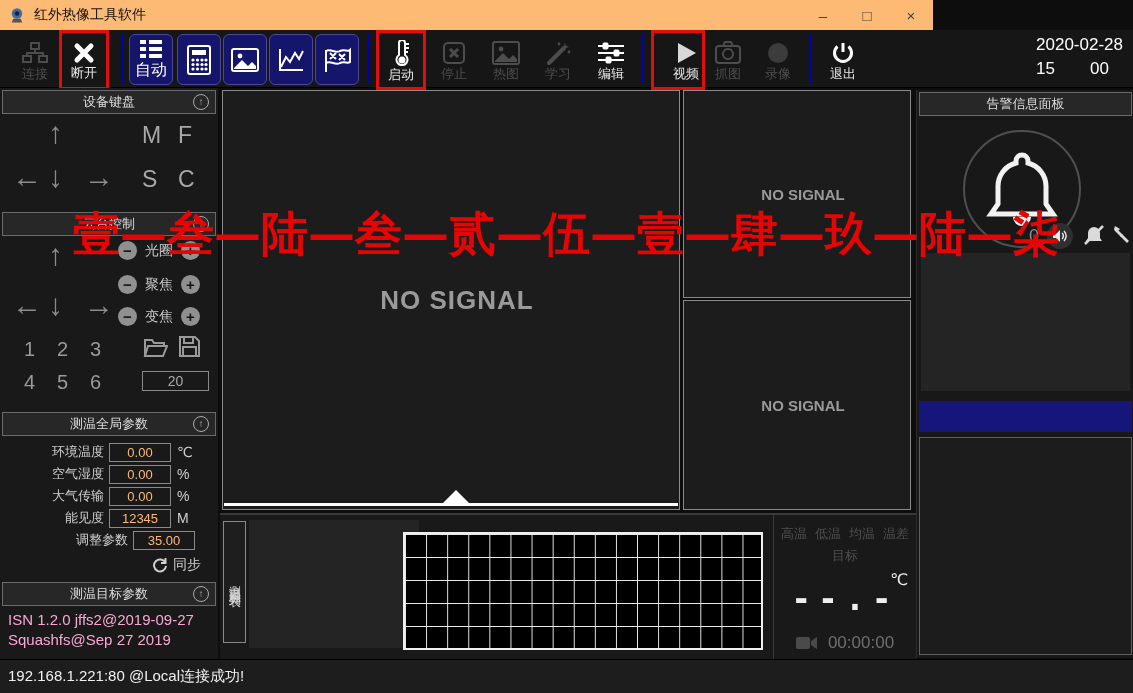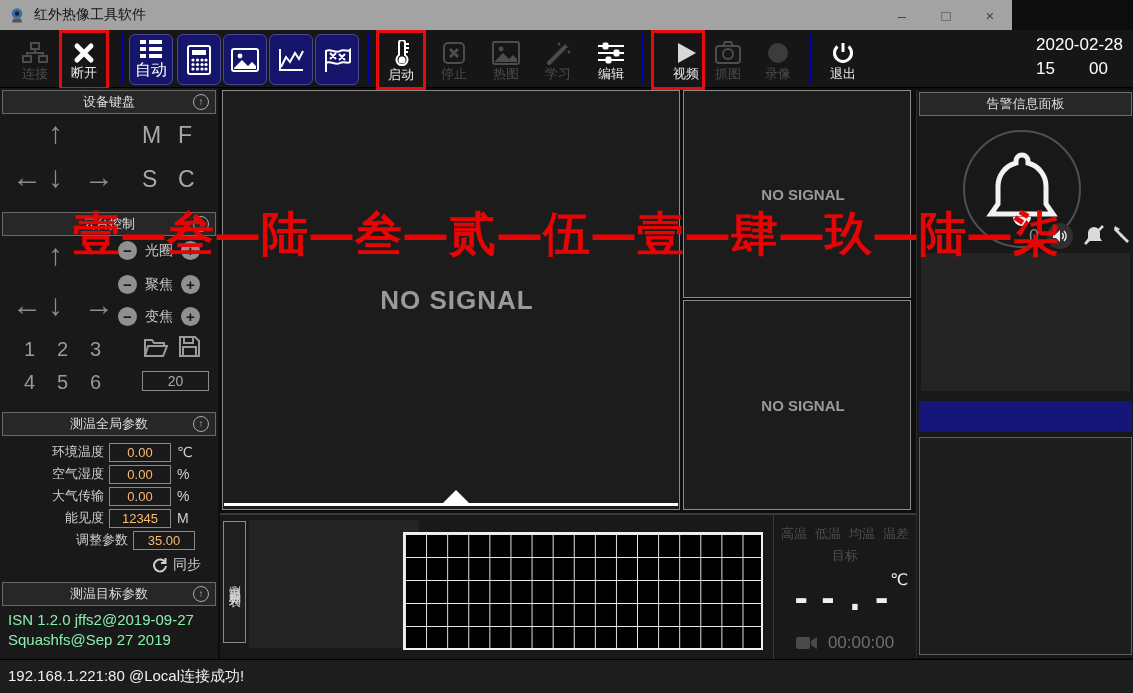--- a/index.html
+++ b/index.html
@@ -2,49 +2,49 @@
 <html><head>
 <meta charset="utf-8">
 <style>
   html,body{margin:0;padding:0;background:#000;}
   *{box-sizing:border-box;}
   body{font-family:"Liberation Sans","DejaVu Sans",sans-serif;}
   #app{position:relative;width:1133px;height:693px;background:#0d0d0d;overflow:hidden;}
   .abs{position:absolute;}
 
   
-  #titlebar{left:0;top:0;width:1012px;height:30px;background:#a3a3a3;color:#111;display:flex;align-items:center;}
+  #titlebar{left:0;top:0;width:933px;height:30px;background:#fdba74;color:#111;display:flex;align-items:center;}
   #titlebar .t{font-size:14px;margin-left:8px;}
   .winbtn{width:44px;height:30px;display:flex;align-items:center;justify-content:center;color:#444;font-size:15px;}
 
   
   #toolbar{left:0;top:30px;width:1133px;height:58px;background:#161616;border-bottom:1px solid #000;}
   .tbtn{position:absolute;top:3px;height:54px;display:flex;flex-direction:column;align-items:center;justify-content:center;gap:2px;color:#e8e8e8;}
   .tbtn .lbl{font-size:13px;line-height:13px;}
   .tbtn.dis{color:#4d4d4d;}
   .redbox{outline:3px solid #e40c0c;outline-offset:0px;}
   .bluebtn{position:absolute;top:4px;width:44px;height:51px;background:#15156b;border:1px solid #4a4a99;border-radius:6px;display:flex;flex-direction:column;align-items:center;justify-content:center;color:#fff;gap:1px;}
   .vsep{position:absolute;top:4px;width:2px;height:50px;background:#0000b4;}
   #clock{position:absolute;right:10px;top:3px;text-align:right;color:#fff;}
   #clock .d{font-size:17px;line-height:24px;}
-  #clock .hm{font-size:17px;line-height:24px;display:flex;gap:34px;justify-content:flex-start;padding-right:14px;}
+  #clock .hm{font-size:17px;line-height:24px;display:flex;gap:22px;justify-content:space-between;padding-right:14px;}
 
   
   .panel-h{position:absolute;left:2px;width:214px;height:24px;background:#272727;border:1px solid #6a6a6a;display:flex;align-items:center;justify-content:center;color:#ddd;font-size:13px;}
   .collapse{position:absolute;right:6px;top:3px;width:16px;height:16px;border:1px solid #aaa;border-radius:50%;color:#bbb;font-size:10px;line-height:14px;text-align:center;}
   .arrow{color:#8c8c8c;font-weight:bold;font-size:30px;line-height:30px;}
   .key{color:#a8a8a8;font-size:23px;}
   .num{color:#9a9a9a;font-size:20px;}
   .pm{width:19px;height:19px;border-radius:50%;background:#909090;color:#141414;font-size:15px;font-weight:bold;display:inline-flex;align-items:center;justify-content:center;line-height:1;}
   .ptzlbl{color:#c9c9c9;font-size:14px;}
   .fieldrow{position:absolute;left:0;width:218px;height:22px;display:flex;align-items:center;}
   .flabel{width:104px;text-align:right;color:#cfcfcf;font-size:13px;}
   .finput{width:62px;height:19px;margin-left:5px;border:1px solid #8a8a8a;background:#191919;color:#fdba74;font-size:13px;text-align:center;line-height:17px;}
   .funit{margin-left:6px;color:#cfcfcf;font-size:14px;}
-  .dimline{color:#86efac;font-size:15px;text-align:center;}
+  .dimline{color:#f9a8d4;font-size:15px;text-align:center;}
 
   
   .vid{background:#1c1c1c;border:1px solid #8a8a8a;display:flex;align-items:center;justify-content:center;padding-left:12px;}
   .nosig-big{color:#9a9a9a;font-size:26px;font-weight:bold;letter-spacing:1px;}
   .nosig-sm{color:#9a9a9a;font-size:15px;font-weight:bold;}
 
   
   #watermark{left:0;top:203px;width:1133px;text-align:center;z-index:60;color:#e60505;font-family:"DejaVu Serif","Liberation Serif",serif;font-weight:bold;font-size:47px;white-space:nowrap;pointer-events:none;}
 
   

